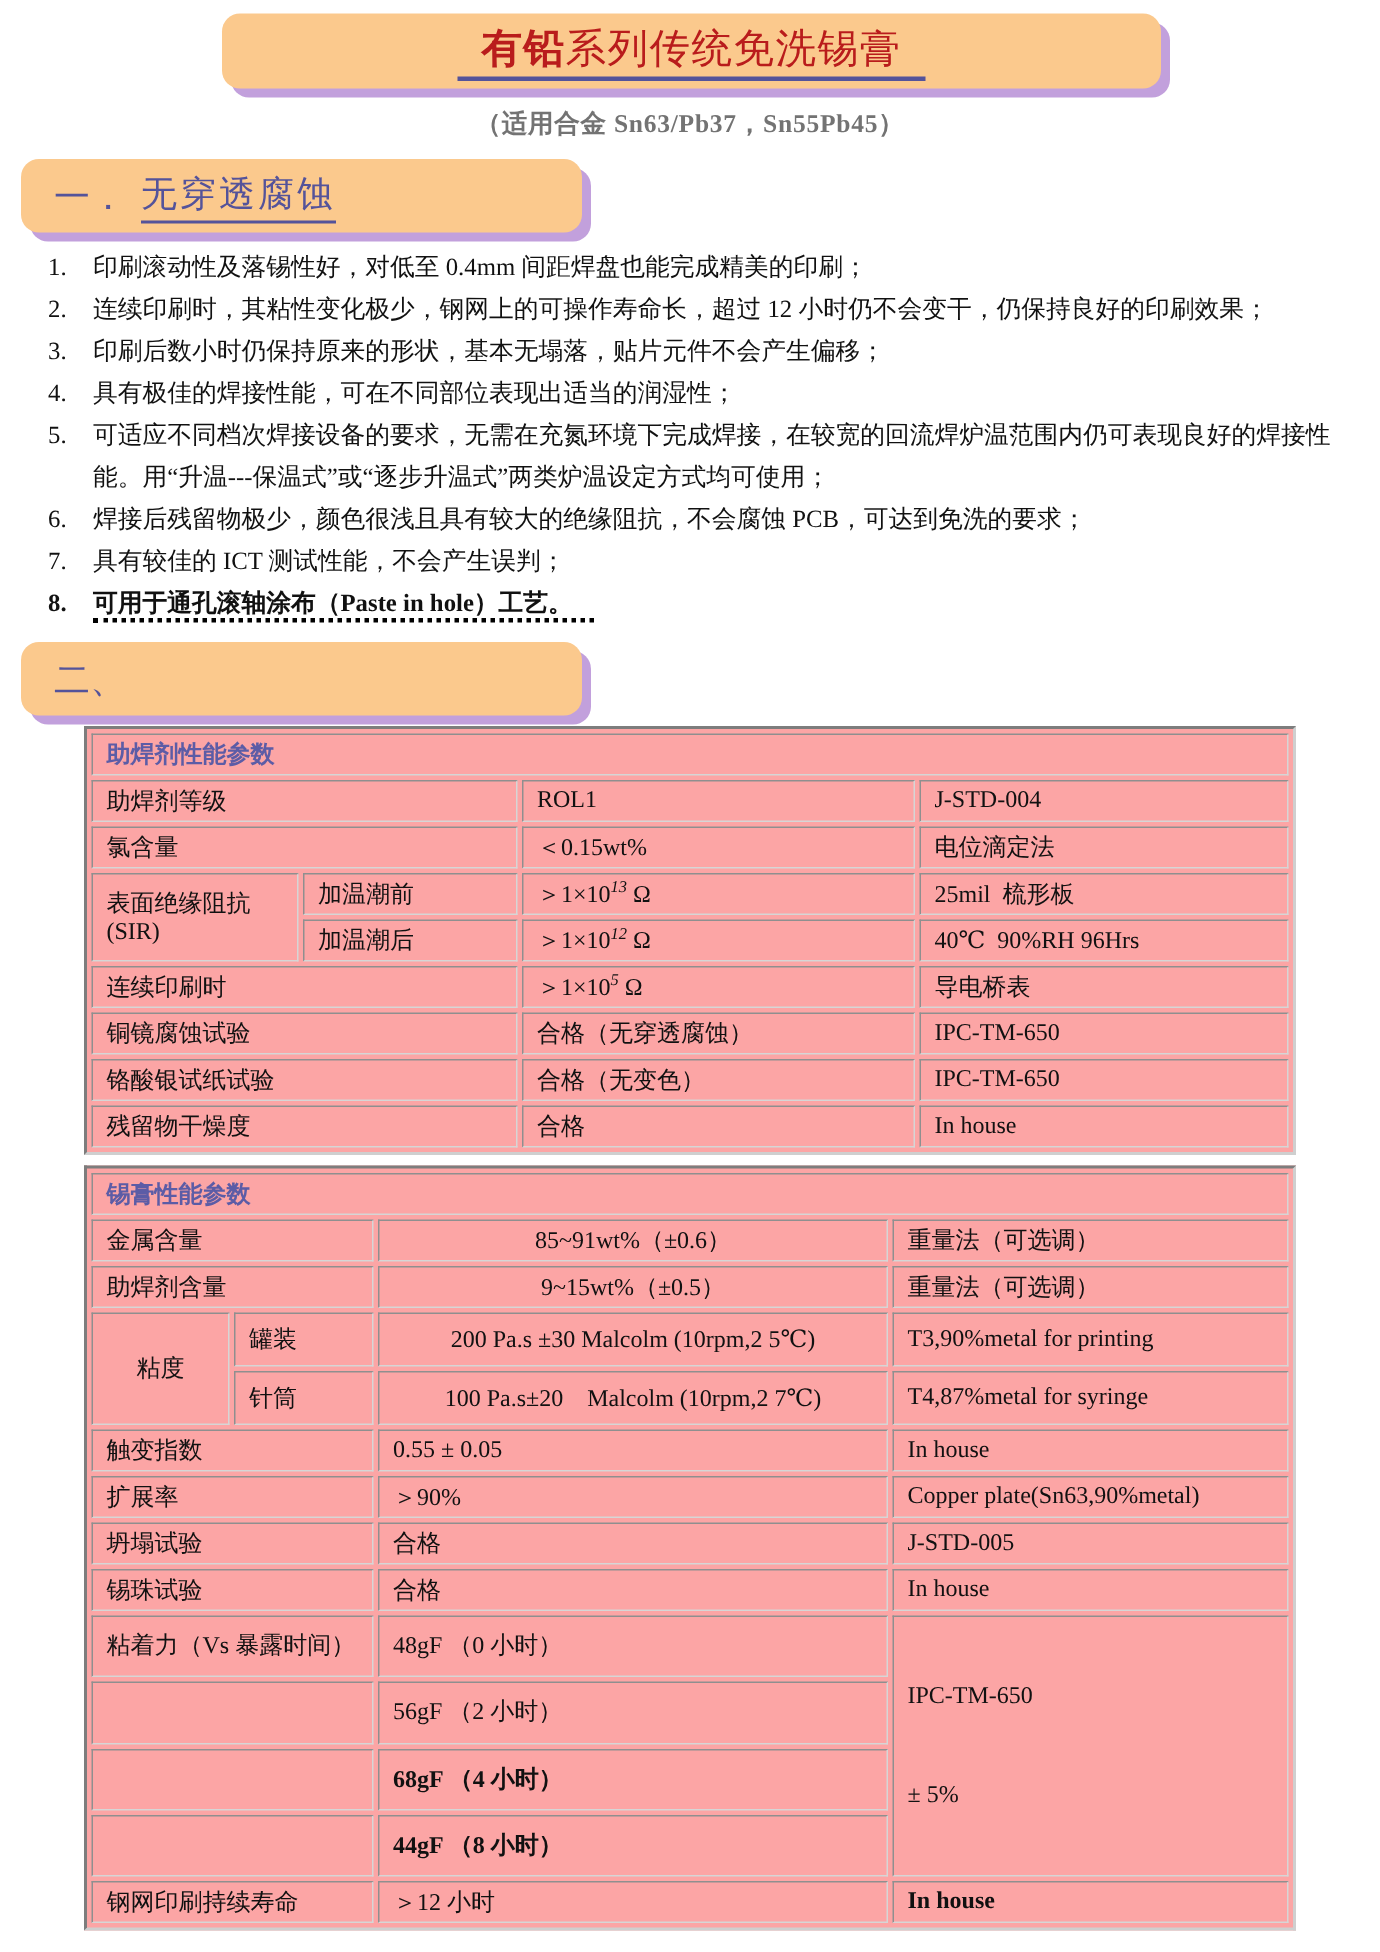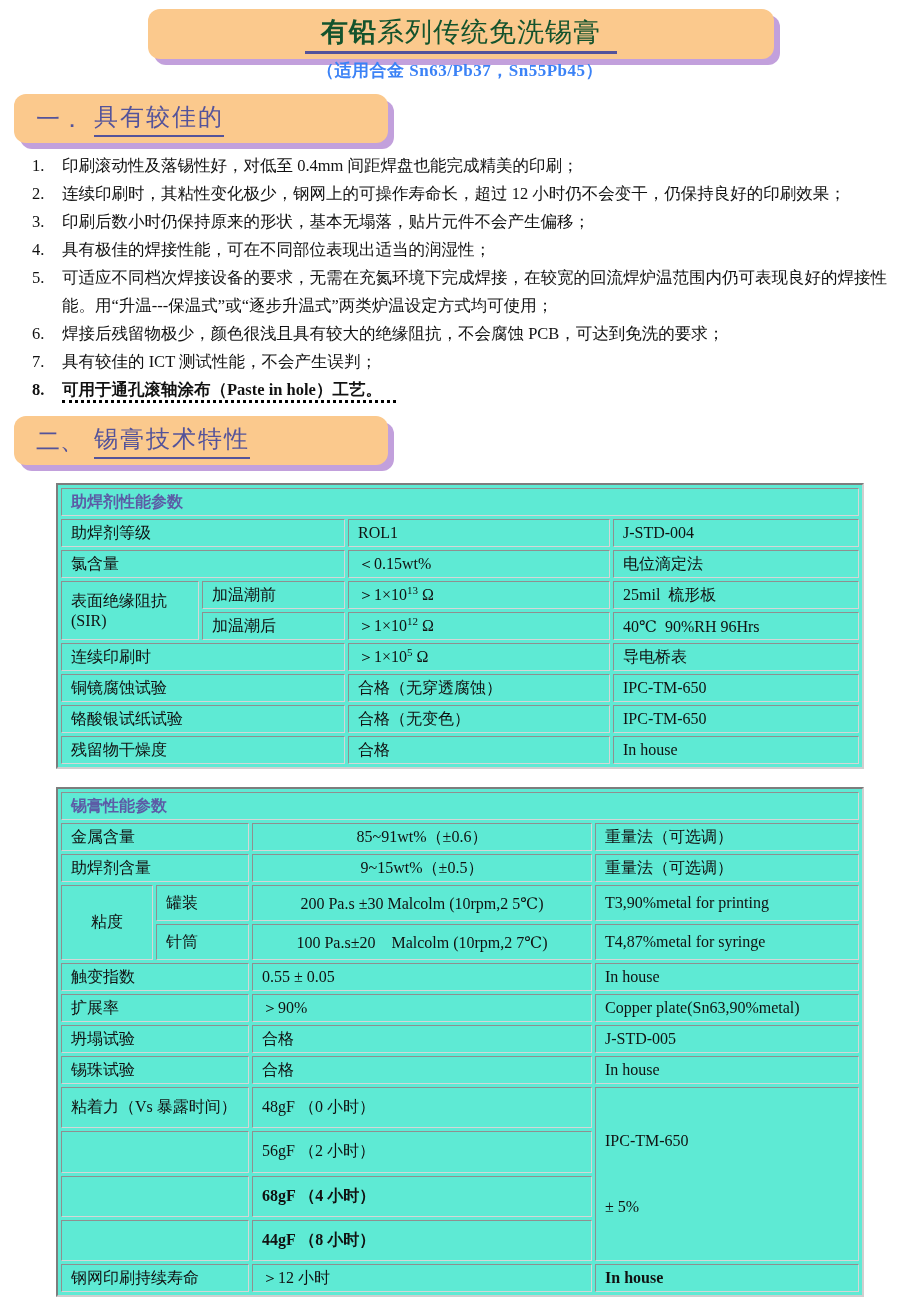--- a/index.html
+++ b/index.html
@@ -15,28 +15,28 @@
     background: #FBC98D;
     border-radius: 12px;
     box-shadow: 6px 6px 0 #C2A0DC;
   }
   .title-banner {
     margin: 9px 0 0 148px;
     width: 626px; height: 50px;
     display: flex; align-items: center; justify-content: center;
   }
   .title-text {
-    font-size: 27px; color: #14532d; letter-spacing: 1px;
+    font-size: 27px; color: #b91c1c; letter-spacing: 1px;
     border-bottom: 3px solid #54539A; padding: 0 16px 1px 16px;
     white-space: nowrap;
   }
   .title-text .em { font-weight: bold; }
   .subtitle {
-    text-align: center; 
-    font-size: 17px; font-weight: bold; color: #3b82f6;
+    text-align: center; margin-top: 12px;
+    font-size: 17px; font-weight: bold; color: #737373;
     letter-spacing: 0.5px;
   }
   .section-banner {
     margin: 12px 0 0 14px;
     width: 374px; height: 49px;
     display: flex; align-items: center;
     padding-left: 22px;
   }
   .section-banner .sec-num { font-size: 24px; color: #54539A; margin-right: 10px; }
   .section-banner .sec-text {
@@ -53,55 +53,55 @@
     border-bottom: 3px dotted #000; padding-right: 14px; padding-bottom: 1px; text-align: right;
   }
   .tables { margin-left: 56px; width: 810px; }
   table.spec-table {
     width: 808px;
     table-layout: fixed;
     border-collapse: separate;
     border-spacing: 3px;
     border: 2px solid;
     border-color: #7d7d7d #cfcfcf #cfcfcf #7d7d7d;
-    background: #5eead4;
-    margin-top: 18px;
+    background: #fca5a5;
+    margin-top: 7px;
   }
   .spec-table td {
     border: 1px solid;
     border-color: #8f8f8f #d6d6d6 #d6d6d6 #8f8f8f;
     padding: 2px 9px;
     font-size: 16px;
     height: 28px;
     vertical-align: middle;
     white-space: pre-wrap;
     overflow: hidden;
   }
   .spec-table td.th {
     color: #5C5CA6; font-weight: bold; font-size: 16px;
     font-family: "Liberation Sans", "DejaVu Sans", sans-serif;
   }
   .spec-table td.center { text-align: center; }
   .spec-table tr.tall td { height: 36px; }
   .spec-table td.b { font-weight: bold; }
-  .spec-table sup { font-size: 11px; line-height: 0; }
+  .spec-table sup { font-size: 11px; line-height: 0; font-style: italic; }
   .method-span { line-height: 30px; }
 </style>
 </head>
 <body>
 
 <div class="banner title-banner">
   <div class="title-text"><span class="em">有铅</span><span>系列传统免洗锡膏</span></div>
 </div>
 
 <div class="subtitle">（适用合金 Sn63/Pb37，Sn55Pb45）</div>
 
 <div class="banner section-banner">
   <span class="sec-num">一．</span>
-  <span class="sec-text">具有较佳的</span>
+  <span class="sec-text">无穿透腐蚀</span>
 </div>
 
 <div class="features">
   <div class="feat-item">
       <span class="feat-num">1.</span>
       <span class="feat-text">印刷滚动性及落锡性好，对低至 0.4mm 间距焊盘也能完成精美的印刷；</span>
     </div>
   <div class="feat-item">
       <span class="feat-num">2.</span>
       <span class="feat-text">连续印刷时，其粘性变化极少，钢网上的可操作寿命长，超过 12 小时仍不会变干，仍保持良好的印刷效果；</span>
@@ -127,21 +127,20 @@
       <span class="feat-text">具有较佳的 ICT 测试性能，不会产生误判；</span>
     </div>
   <div class="feat-item bold">
       <span class="feat-num">8.</span>
       <span class="feat-text"><span class="dotted">可用于通孔滚轴涂布（Paste in hole）工艺。</span></span>
     </div>
 </div>
 
 <div class="banner section-banner">
   <span class="sec-num">二、</span>
-  <span class="sec-text">锡膏技术特性</span>
 </div>
 
 <div class="tables">
 
   <table class="spec-table">
     <colgroup>
         <col style="width:138px">
         <col style="width:143px">
         <col style="width:262px">
         <col>

